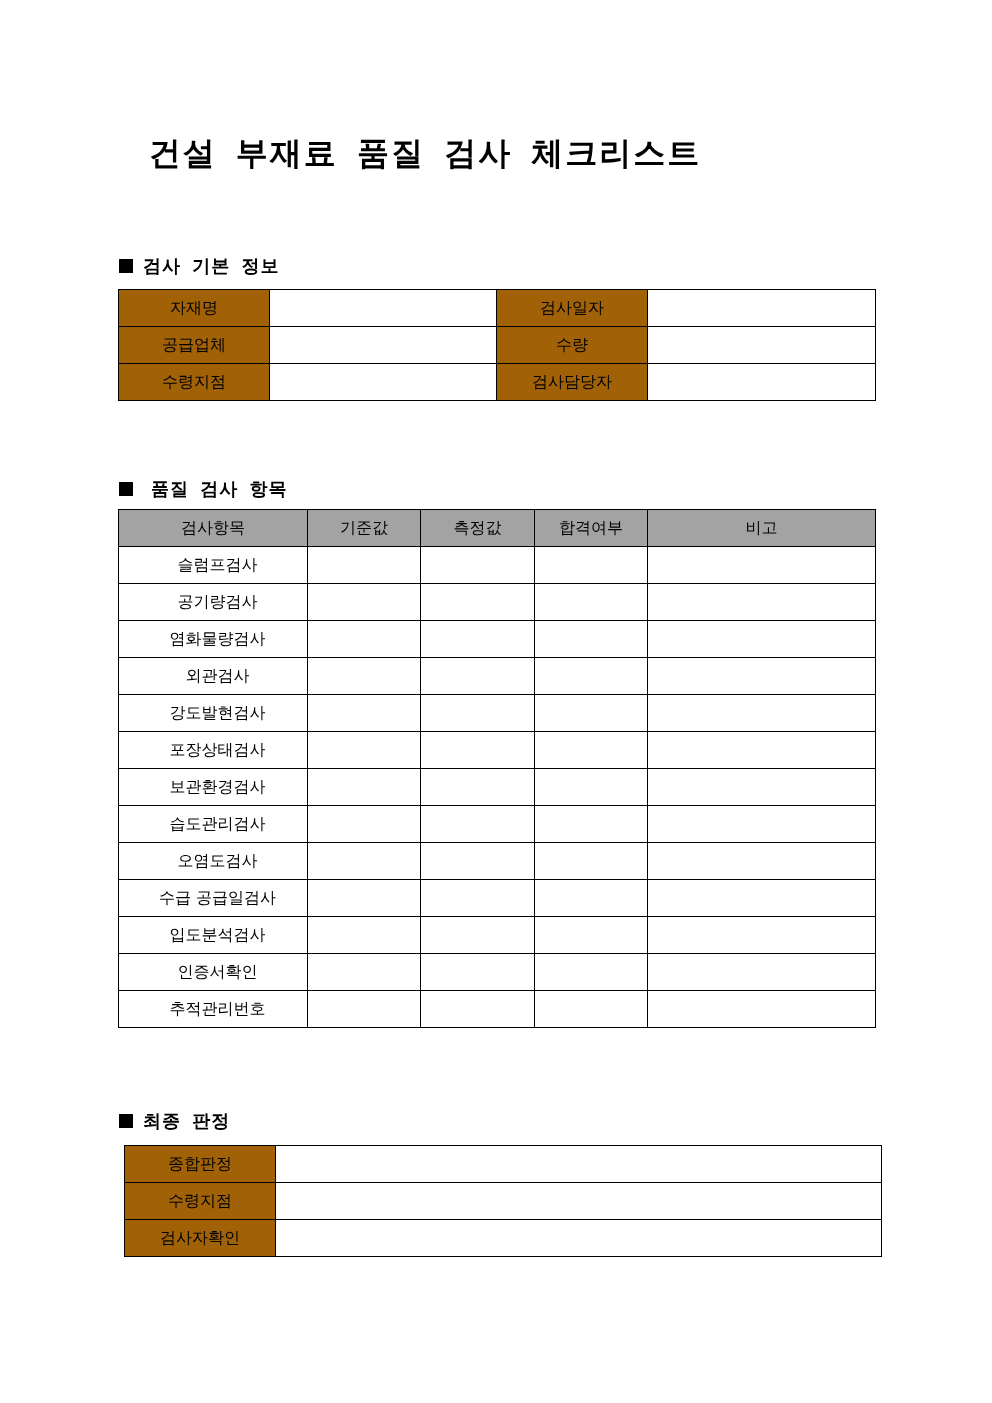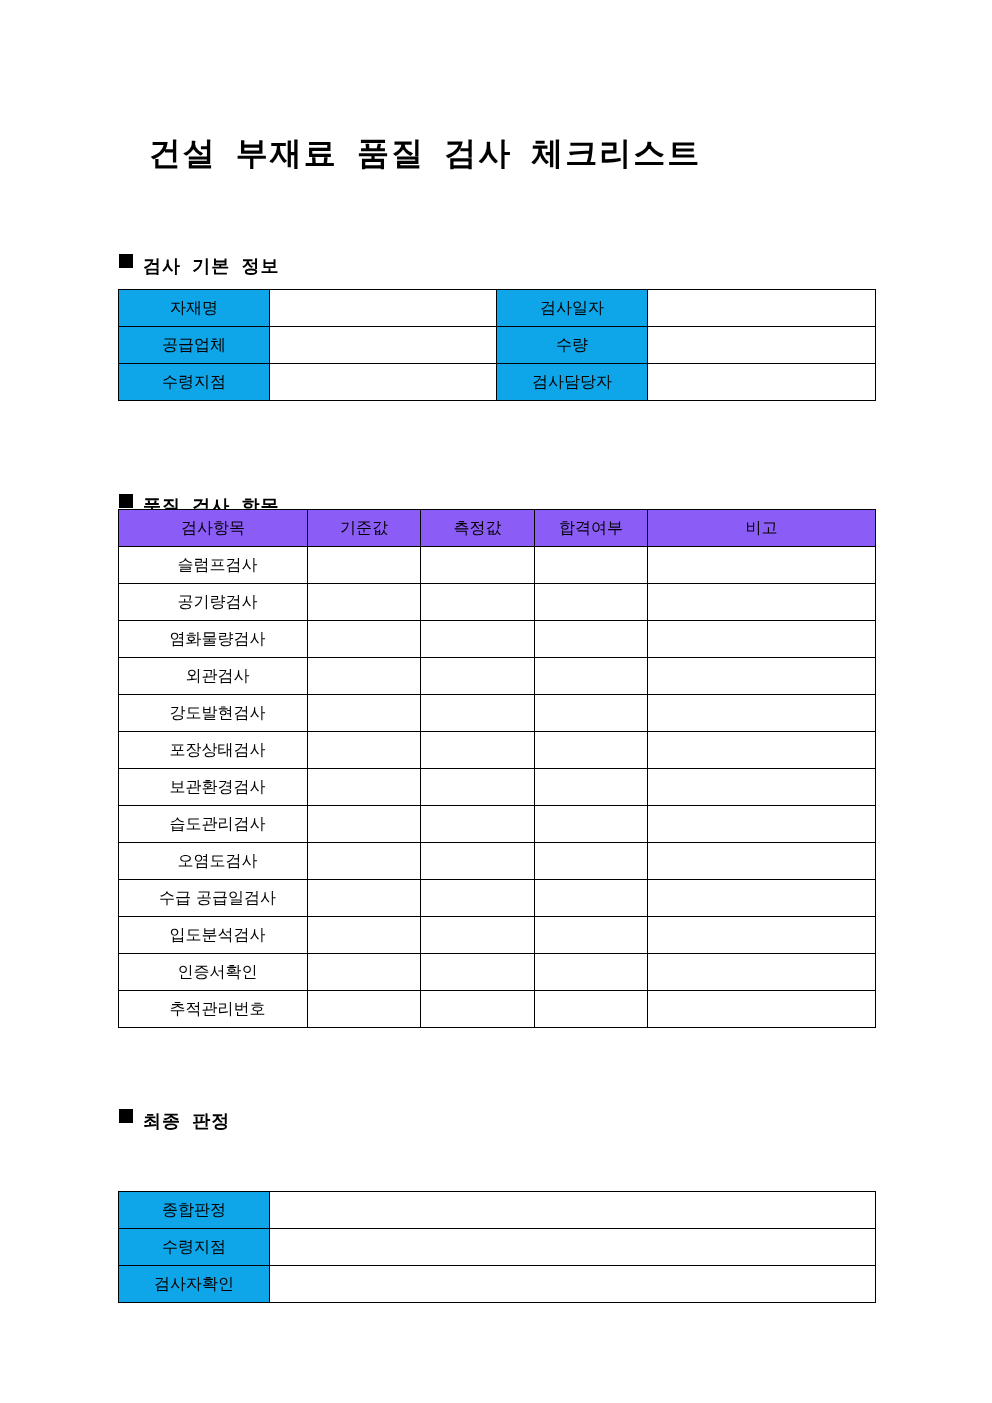--- a/index.html
+++ b/index.html
@@ -1,23 +1,23 @@
 <!DOCTYPE html>
 <html><head>
   <meta charset="utf-8">
   <style>
     html, body { margin: 0; padding: 0; background: #ffffff; }
     body { width: 992px; height: 1403px; position: relative; font-family: "DejaVu Sans", "Liberation Sans", sans-serif; color: #000; }
     .title { position: absolute; left: 0; top: 132px; width: 850px; text-align: center; font-size: 32px; font-weight: bold; letter-spacing: 2px; word-spacing: 6px; }
-    .section-head { position: absolute; left: 119px; font-size: 18px; font-weight: bold; letter-spacing: 1px; word-spacing: 4px; display: flex; align-items: flex-start; }
+    .section-head { position: absolute; left: 119px; font-size: 18px; font-weight: bold; letter-spacing: 1px; word-spacing: 4px; display: flex; align-items: center; }
     .sq { display: inline-block; width: 14px; height: 14px; background: #000; margin-right: 10px; }
     table { position: absolute; left: 118px; width: 757px; border-collapse: collapse; table-layout: fixed; font-size: 16px; }
     td, th { border: 1.5px solid #000; padding: 0; height: 36px; font-weight: normal; }
-    .lbl { background: #0ea5e9; text-align: center; }
-    .hdr { background: #8b5cf6; text-align: center; }
+    .lbl { background: #a16207; text-align: center; }
+    .hdr { background: #a3a3a3; text-align: center; }
     .item { text-align: center; padding-left: 9px; }
     .val { background: #fff; }
   </style>
 </head>
 <body>
 
 <div class="title">건설 부재료 품질 검사 체크리스트</div>
 
 <div class="section-head" style="top:254px;">
   <span class="sq"></span>
@@ -46,21 +46,21 @@
     </tr>
     <tr>
       <td class="lbl">수령지점</td>
       <td class="val"></td>
       <td class="lbl">검사담당자</td>
       <td class="val"></td>
     </tr>
   </tbody>
 </table>
 
-<div class="section-head" style="top:494px;">
+<div class="section-head" style="top:477px;gap:8px;">
   <span class="sq"></span>
   <span>품질 검사 항목</span>
 </div>
 
 <table style="top:509px;">
   <colgroup>
     <col style="width:189px">
       <col style="width:113px">
       <col style="width:114px">
       <col style="width:113px">
@@ -168,21 +168,21 @@
       <td></td>
     </tr>
   </tbody>
 </table>
 
 <div class="section-head" style="top:1109px;">
   <span class="sq"></span>
   <span>최종 판정</span>
 </div>
 
-<table style="top:1191px;">
+<table style="top:1145px;margin-left:6px;">
   <colgroup>
     <col style="width:151px">
       <col style="width:606px">
   </colgroup>
   <tbody>
     <tr>
       <td class="lbl">종합판정</td>
       <td class="val"></td>
     </tr>
     <tr>

